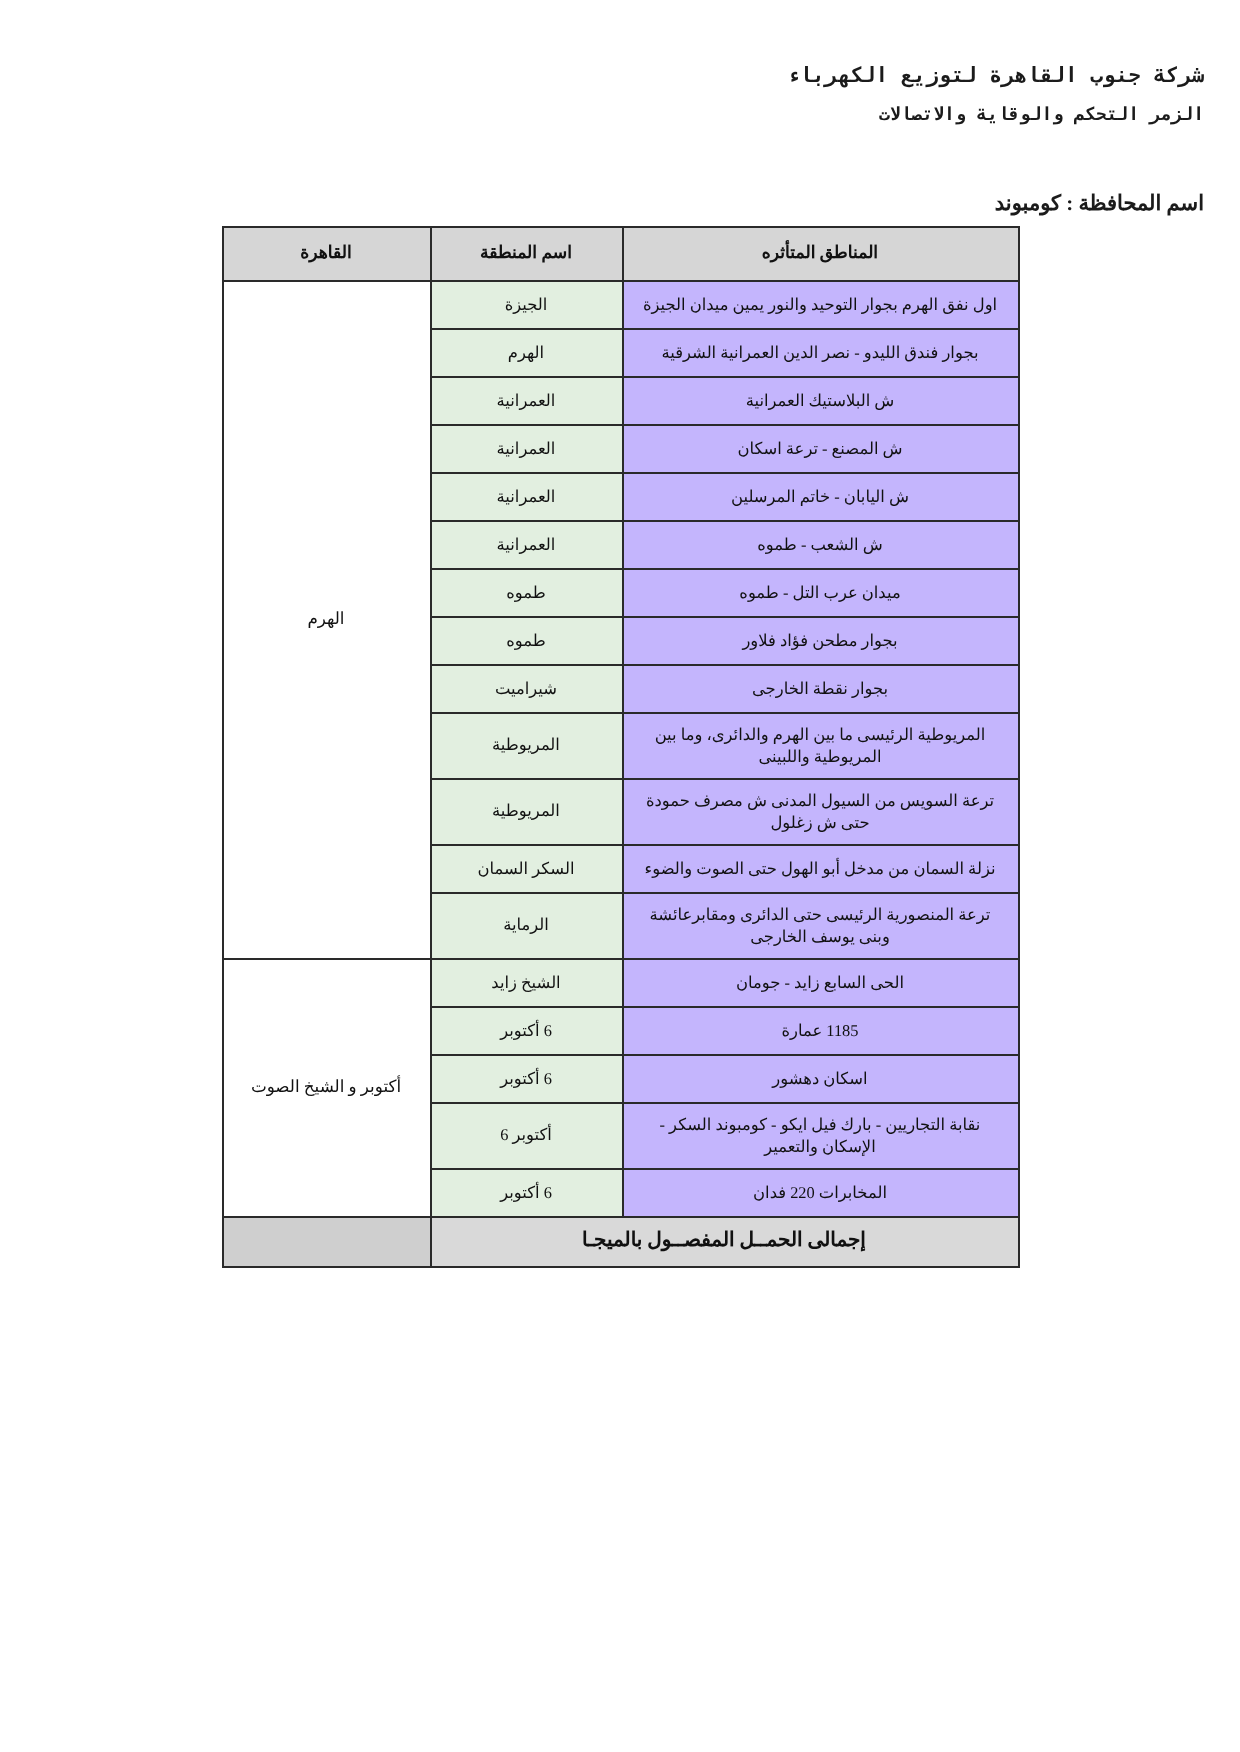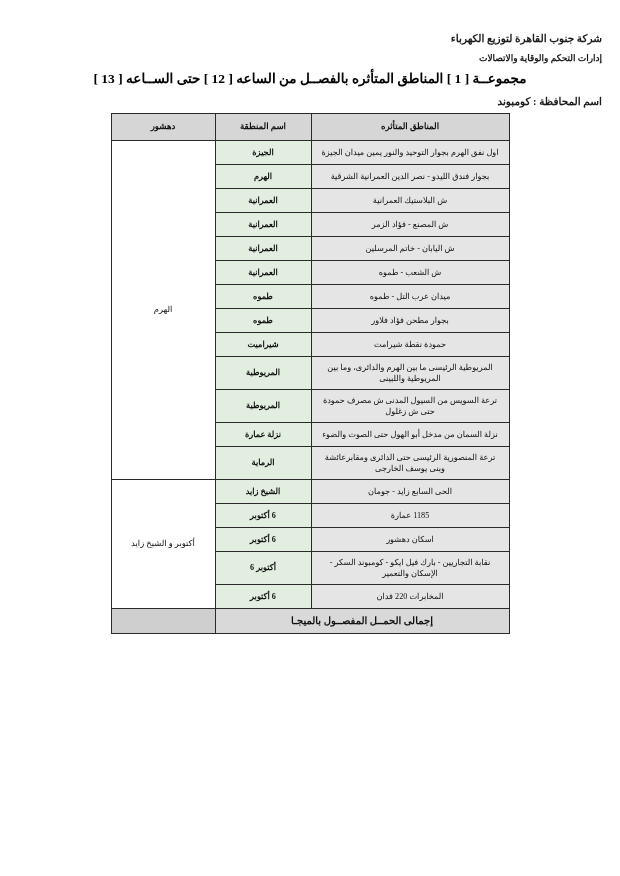--- a/index.html
+++ b/index.html
@@ -23,20 +23,21 @@
   }
 
   
   .hdr {
     position: absolute;
     right: 18px;
     text-align: right;
     font-weight: bold;
     white-space: nowrap;
     color: #1b1b1b;
+    font-family: Liberation Mono, monospace;
   }
   .hdr-line1 {
     top: 32px;
     font-size: 10.5px;
     letter-spacing: 0.2px;
   }
   .hdr-line2 {
     top: 53px;
     font-size: 9px;
     letter-spacing: 0.2px;
@@ -90,24 +91,24 @@
   }
   table.areas thead th {
     background: #d6d6d6;
     font-weight: bold;
     font-size: 8.6px;
     height: 22px;
   }
   table.areas td.zone {
     background: #e2efe0;
     font-size: 8.2px;
-    font-weight: bold;
+    font-weight: normal;
   }
   table.areas td.areas-cell {
-    background: #e5e5e5;
+    background: #c4b5fd;
     padding: 3px 5px;
   }
   table.areas td.ctrl {
     background: #ffffff;
     font-size: 8.4px;
   }
   table.areas tr.row-1line td { height: 17px; }
   table.areas tr.row-2line td { height: 26px; }
 
   .total-row td {
@@ -124,100 +125,99 @@
   .total-row td.total-value {
     background: #cfcfcf;
   }
 </style>
 </head>
 <body>
 
 <div class="page">
 
   <div class="hdr hdr-line1">شركة جنوب القاهرة لتوزيع الكهرباء</div>
-  <div class="hdr hdr-line2">إدارات التحكم والوقاية والاتصالات</div>
-
-  <div class="group-title">مجموعــة [ 1 ] المناطق المتأثره بالفصــل من الساعه [ 12 ] حتى الســاعه [ 13 ]</div>
+  <div class="hdr hdr-line2">الزمر التحكم والوقاية والاتصالات</div>
+
 
   <div class="gov-line">اسم المحافظة : كومبوند</div>
 
   <div class="table-wrap">
     <table class="areas">
       <colgroup>
         <col class="c-areas">
         <col class="c-zone">
         <col class="c-ctrl">
       </colgroup>
       <thead>
         <tr>
           <th>المناطق المتأثره</th>
           <th>اسم المنطقة</th>
-          <th>دهشور</th>
+          <th>القاهرة</th>
         </tr>
       </thead>
       <tbody>
 
         <tr class="row-1line">
           <td class="areas-cell">اول نفق الهرم بجوار التوحيد والنور يمين ميدان الجيزة</td>
           <td class="zone">الجيزة</td>
           <td class="ctrl" rowspan="13">الهرم</td>
         </tr>
         <tr class="row-1line">
           <td class="areas-cell">بجوار فندق الليدو - نصر الدين العمرانية الشرقية</td>
           <td class="zone">الهرم</td>
         </tr>
         <tr class="row-1line">
           <td class="areas-cell">ش البلاستيك العمرانية</td>
           <td class="zone">العمرانية</td>
         </tr>
         <tr class="row-1line">
-          <td class="areas-cell">ش المصنع - فؤاد الزمر</td>
+          <td class="areas-cell">ش المصنع - ترعة اسكان</td>
           <td class="zone">العمرانية</td>
         </tr>
         <tr class="row-1line">
           <td class="areas-cell">ش اليابان - خاتم المرسلين</td>
           <td class="zone">العمرانية</td>
         </tr>
         <tr class="row-1line">
           <td class="areas-cell">ش الشعب - طموه</td>
           <td class="zone">العمرانية</td>
         </tr>
         <tr class="row-1line">
           <td class="areas-cell">ميدان عرب التل - طموه</td>
           <td class="zone">طموه</td>
         </tr>
         <tr class="row-1line">
           <td class="areas-cell">بجوار مطحن فؤاد فلاور</td>
           <td class="zone">طموه</td>
         </tr>
         <tr class="row-1line">
-          <td class="areas-cell">حمودة نقطة شيرامت</td>
+          <td class="areas-cell">بجوار نقطة الخارجى</td>
           <td class="zone">شيراميت</td>
         </tr>
         <tr class="row-2line">
           <td class="areas-cell">المريوطية الرئيسى ما بين الهرم والدائرى، وما بين المريوطية واللبينى</td>
           <td class="zone">المريوطية</td>
         </tr>
         <tr class="row-2line">
           <td class="areas-cell">ترعة السويس من السيول المدنى ش مصرف حمودة حتى ش زغلول</td>
           <td class="zone">المريوطية</td>
         </tr>
         <tr class="row-1line">
           <td class="areas-cell">نزلة السمان من مدخل أبو الهول حتى الصوت والضوء</td>
-          <td class="zone">نزلة عمارة</td>
+          <td class="zone">السكر السمان</td>
         </tr>
         <tr class="row-2line">
           <td class="areas-cell">ترعة المنصورية الرئيسى حتى الدائرى ومقابرعائشة وبنى يوسف الخارجى</td>
           <td class="zone">الرماية</td>
         </tr>
 
         <tr class="row-1line">
           <td class="areas-cell">الحى السابع زايد - جومان</td>
           <td class="zone">الشيخ زايد</td>
-          <td class="ctrl" rowspan="5">أكتوبر و الشيخ زايد</td>
+          <td class="ctrl" rowspan="5">أكتوبر و الشيخ الصوت</td>
         </tr>
         <tr class="row-1line">
           <td class="areas-cell">1185 عمارة</td>
           <td class="zone">6 أكتوبر</td>
         </tr>
         <tr class="row-1line">
           <td class="areas-cell">اسكان دهشور</td>
           <td class="zone">6 أكتوبر</td>
         </tr>
         <tr class="row-2line">

